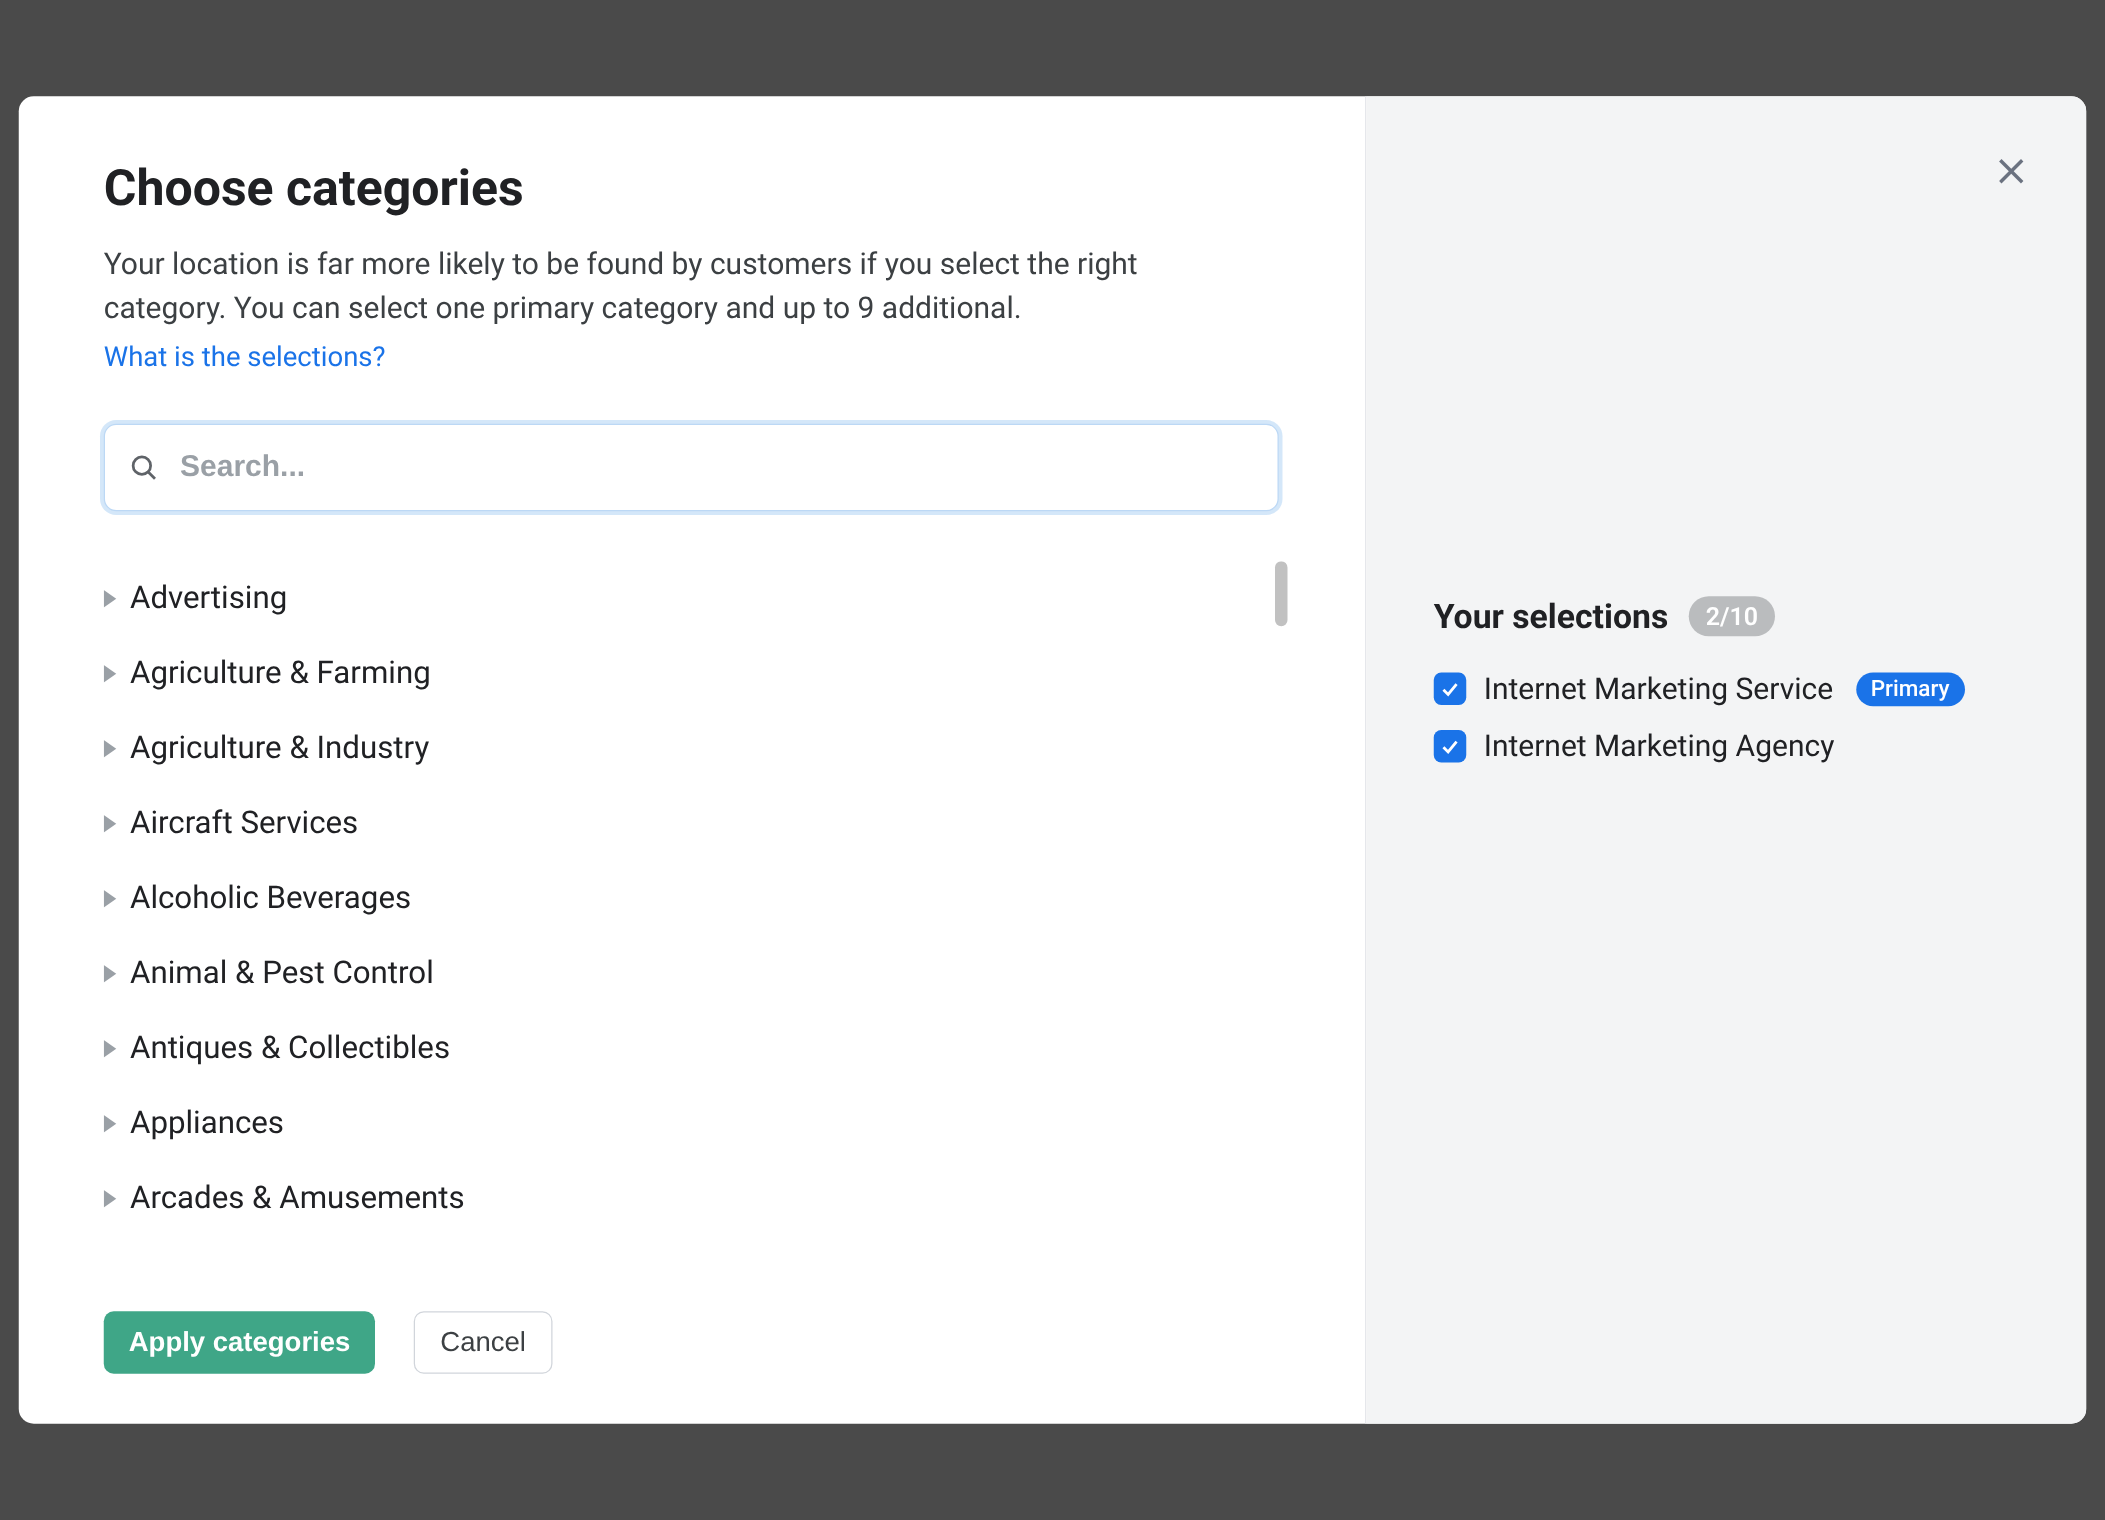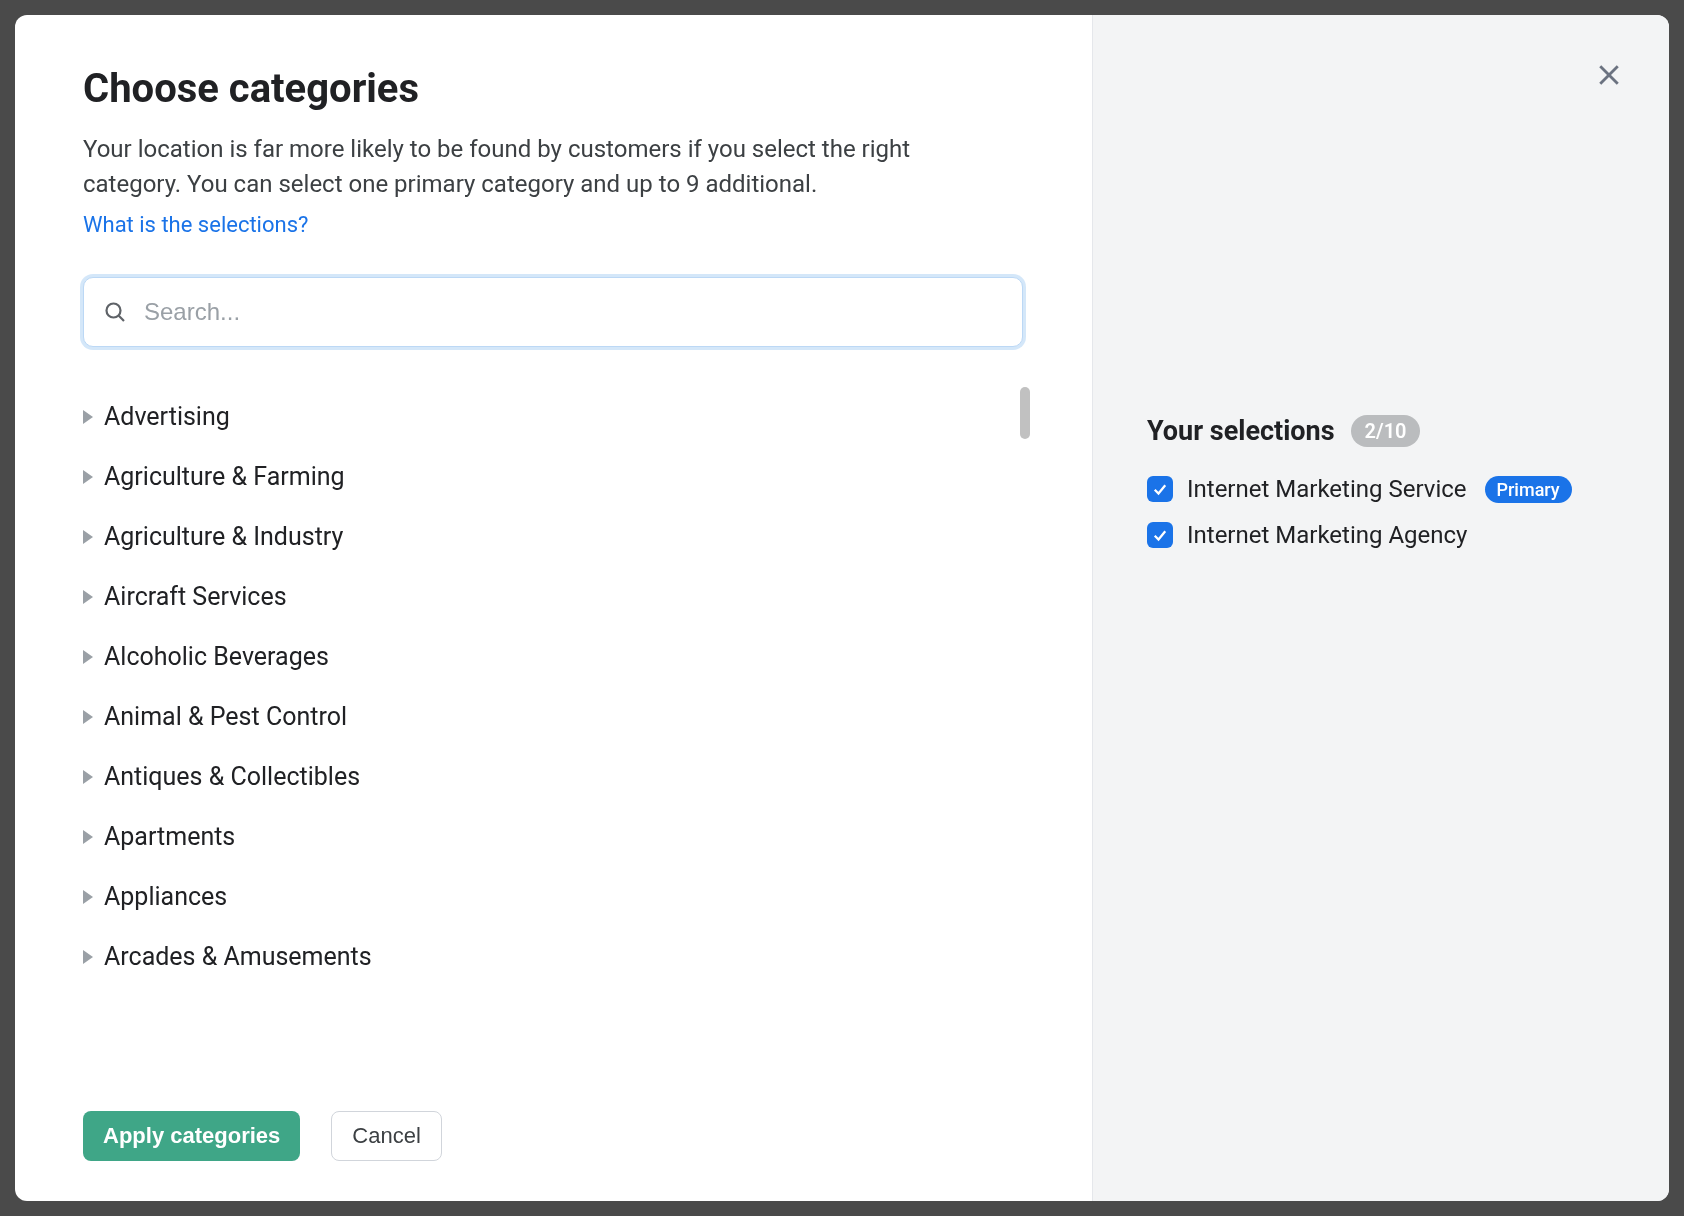--- a/index.html
+++ b/index.html
@@ -8,21 +8,21 @@
   background: #4a4a4a;
   width: 1684px;
   height: 1216px;
   overflow: hidden;
   display: flex;
   align-items: center;
   justify-content: center;
 }
 .modal {
   width: 1654px;
-  height: 1186px;
+  height: 1062px;
   background: #fff;
   border-radius: 12px;
   display: flex;
   overflow: hidden;
   position: relative;
 }
 .left-panel {
   flex: 1;
   padding: 50px 60px 40px 68px;
   display: flex;
@@ -75,20 +75,21 @@
 .search-input {
   width: 940px;
   height: 70px;
   border: 1px solid #bcd8f5;
   border-radius: 10px;
   padding: 0 20px 0 60px;
   font-size: 24px;
   color: #333;
   outline: none;
   box-shadow: 0 0 0 3px rgba(133,185,238,0.35);
+  font-weight: bold;
 }
 .search-input::placeholder { color: #9aa0a6; }
 .search-icon {
   position: absolute;
   left: 20px;
   top: 50%;
   transform: translateY(-50%);
   color: #5f6368;
   width: 24px;
   height: 24px;
@@ -244,24 +245,20 @@
             <span class="chevron"></span>
             <span class="category-label">Alcoholic Beverages</span>
           </div>
           <div class="category-item">
             <span class="chevron"></span>
             <span class="category-label">Animal &amp; Pest Control</span>
           </div>
           <div class="category-item">
             <span class="chevron"></span>
             <span class="category-label">Antiques &amp; Collectibles</span>
-          </div>
-          <div class="category-item">
-            <span class="chevron"></span>
-            <span class="category-label">Apartments</span>
           </div>
           <div class="category-item">
             <span class="chevron"></span>
             <span class="category-label">Appliances</span>
           </div>
           <div class="category-item">
             <span class="chevron"></span>
             <span class="category-label">Arcades &amp; Amusements</span>
           </div>
         </div>

